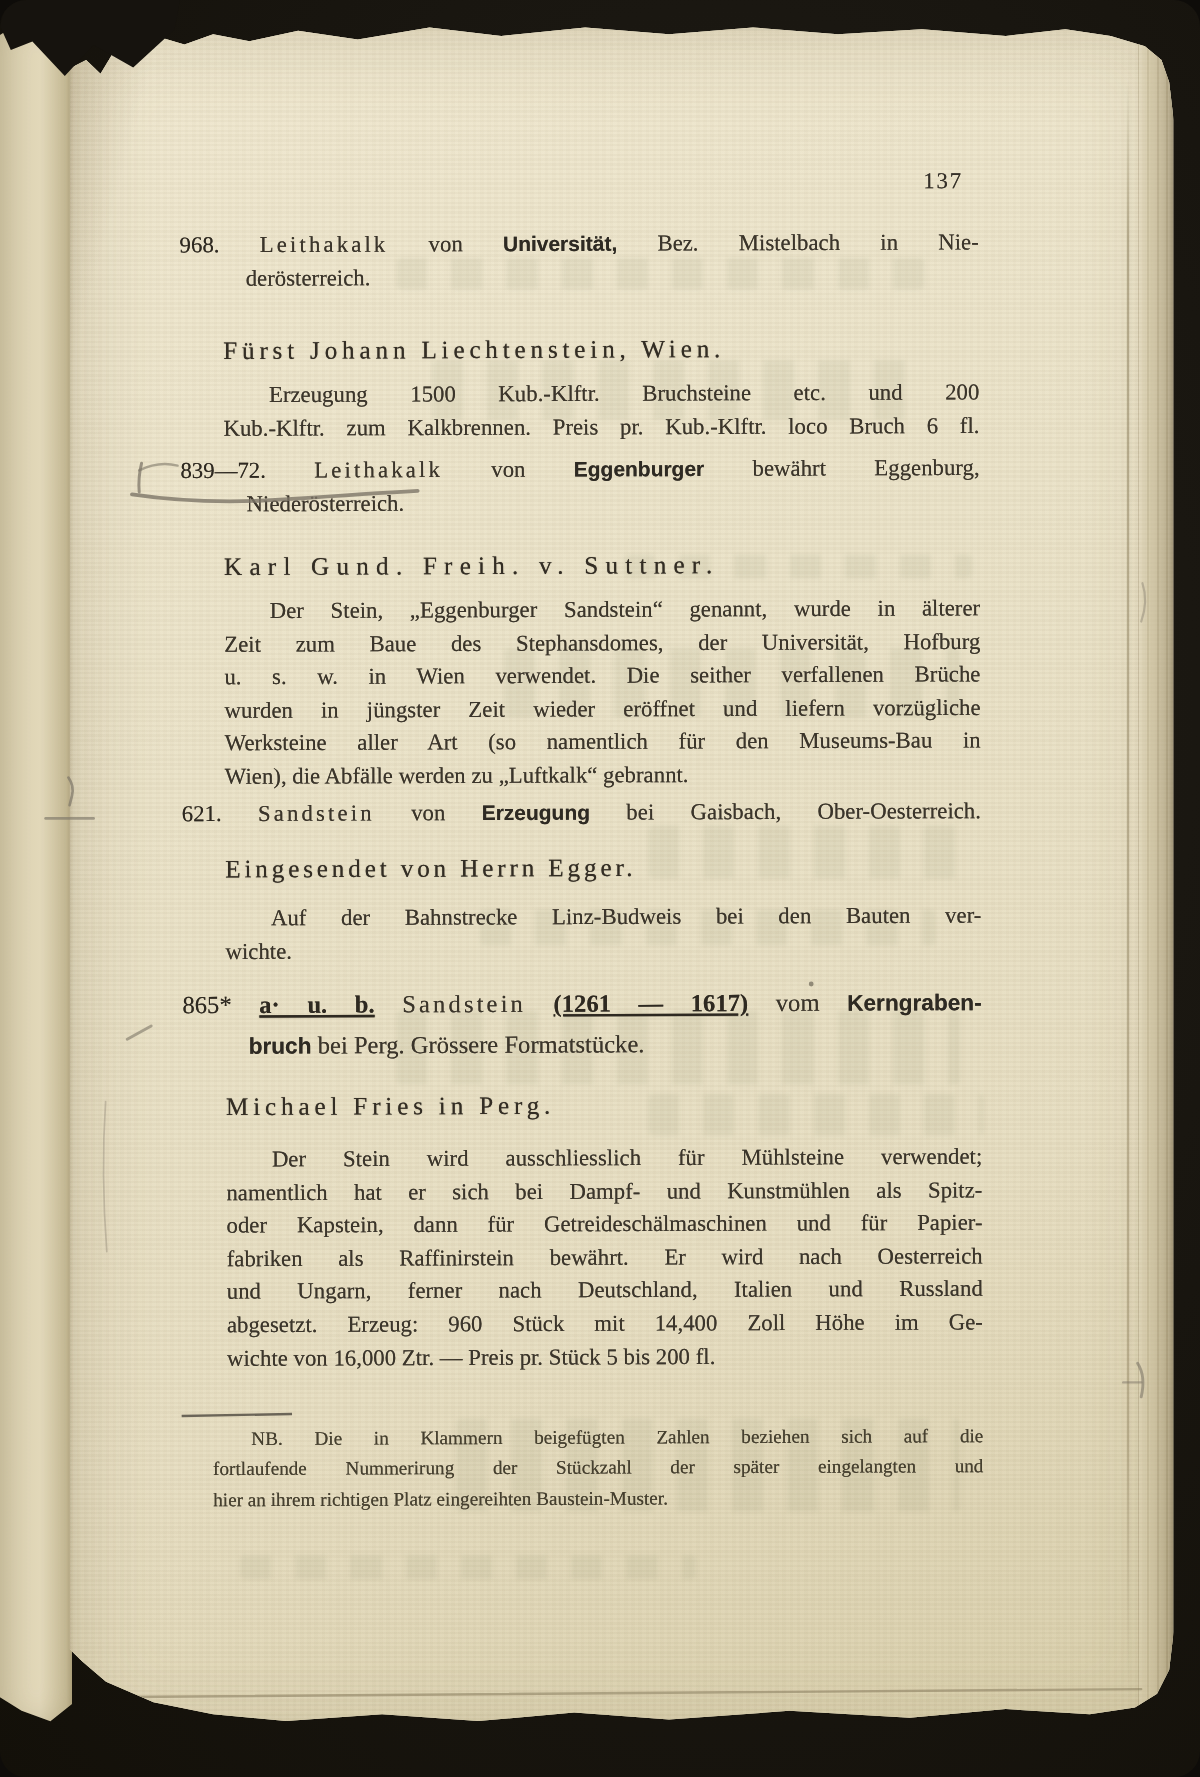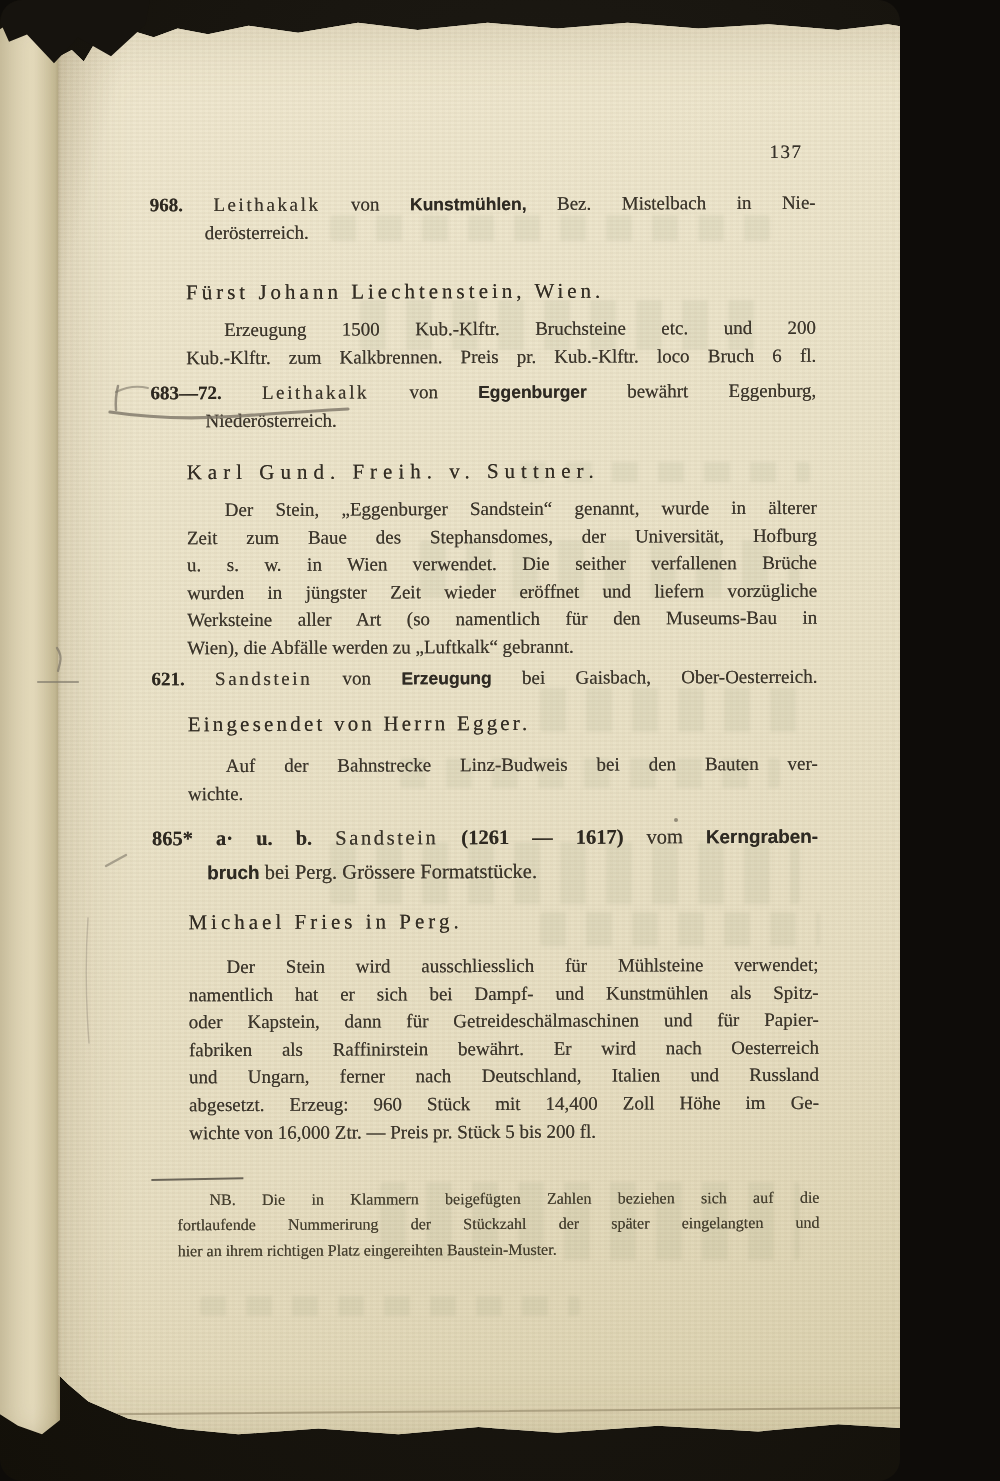--- a/index.html
+++ b/index.html
@@ -1,17 +1,17 @@
 <!DOCTYPE html>
 <html><head>
 <meta charset="utf-8">
 <style>
   html,body{margin:0;padding:0;background:#0e0c09;}
   #scan{
-    position:relative;width:900px;height:1481px;overflow:hidden;
+    position:relative;width:1000px;height:1481px;overflow:hidden;
     background:
       radial-gradient(ellipse at 60% 40%, #211e18 0%, #18150f 60%, #131009 100%);
     font-family:"Liberation Serif", serif;
     border-radius:22px;
   }
   
   #prior-edge{
     position:absolute;left:0;top:12px;width:60px;height:1428px;
     background:linear-gradient(90deg,#d9cfae 0%, #e4dabc 55%, #cfc49f 92%, #b9ad87 100%);
     clip-path:polygon(0 1.2%,30% .4%,60% 1%,100% .6%,100% 98.6%,70% 99.6%,30% 99%,0 98.2%);
@@ -85,24 +85,24 @@
   .heading{white-space:nowrap;}
   .heading span{
     display:inline-block;padding-left:36px;font-size:21px;line-height:30px;
     color:#332d24;letter-spacing:4px;text-shadow:0 0 .6px rgba(45,40,30,.8);
   }
   #heading-suttner span{letter-spacing:6px;}
   #heading-egger span{letter-spacing:3.2px;}
   .big .line{font-size:20.5px;line-height:34px;height:34px;}
   .footnote .line{font-size:16px;line-height:25.4px;height:25.4px;padding-left:24px;color:#46402f;}
   .footnote .first{padding-left:56px;}
-  .r-num{font-weight:bold;color:#2e2921;}
+  .r-num{font-weight:normal;color:#2e2921;}
   .r-sp{letter-spacing:2.6px;}
   .r-bs{font-family:"Liberation Sans", sans-serif;font-weight:bold;font-size:.92em;color:#2e2a23;}
-  .r-bd{font-weight:bold;color:#2e2921;}
+  .r-bd{font-weight:bold;color:#2e2921;text-decoration:underline;}
   #footnote-rule{
     position:absolute;left:148px;top:1177px;width:92px;height:2px;
     background:#6b6558;transform:rotate(-.8deg);
   }
   
   .ghost{
     position:absolute;pointer-events:none;border-radius:4px;opacity:.55;
     background:repeating-linear-gradient(90deg, rgba(124,132,99,.17) 0 26px, rgba(124,132,99,0) 26px 46px);
     filter:blur(1.6px);
   }
@@ -128,30 +128,30 @@
   <div class="ghost" style="left:400px;top:758px;width:380px;height:30px"></div>
   <div class="ghost" style="left:330px;top:842px;width:470px;height:62px"></div>
   <div class="ghost" style="left:540px;top:912px;width:280px;height:34px"></div>
   <div class="ghost" style="left:380px;top:1182px;width:420px;height:78px"></div>
   <div class="ghost" style="left:200px;top:1296px;width:380px;height:20px"></div>
 
   <div id="text-layer">
     <div id="page-number">137</div>
     <div id="text-column">
         <div id="entry-968" class="block entry" style="top: 190px;">
-          <div class="line j"><span class="r-num">968.</span><span class="r-n"> </span><span class="r-sp">Leithakalk</span><span class="r-n"> von </span><span class="r-bs">Kunstmühlen,</span><span class="r-n"> Bez. Mistelbach in Nie-</span></div>
+          <div class="line j"><span class="r-num">968.</span><span class="r-n"> </span><span class="r-sp">Leithakalk</span><span class="r-n"> von </span><span class="r-bs">Universität,</span><span class="r-n"> Bez. Mistelbach in Nie-</span></div>
           <div class="line cont"><span class="r-n">derösterreich.</span></div>
         </div>
         <div id="heading-liechtenstein" class="block heading" style="top: 276px;"><span>Fürst Johann Liechtenstein, Wien.</span></div>
         <div id="para-liechtenstein" class="block para" style="top: 315px;">
           <div class="line j first"><span class="r-n">Erzeugung 1500 Kub.-Klftr. Bruchsteine etc. und 200</span></div>
           <div class="line j"><span class="r-n">Kub.-Klftr. zum Kalkbrennen. Preis pr. Kub.-Klftr. loco Bruch 6 fl.</span></div>
         </div>
         <div id="entry-969-72" class="block entry" style="top: 378px;">
-          <div class="line j"><span class="r-num">683—72.</span><span class="r-n"> </span><span class="r-sp">Leithakalk</span><span class="r-n"> von </span><span class="r-bs">Eggenburger</span><span class="r-n"> bewährt Eggenburg,</span></div>
+          <div class="line j"><span class="r-num">839—72.</span><span class="r-n"> </span><span class="r-sp">Leithakalk</span><span class="r-n"> von </span><span class="r-bs">Eggenburger</span><span class="r-n"> bewährt Eggenburg,</span></div>
           <div class="line cont"><span class="r-n">Niederösterreich.</span></div>
         </div>
         <div id="heading-suttner" class="block heading" style="top: 456px;"><span>Karl Gund. Freih. v. Suttner.</span></div>
         <div id="para-suttner" class="block para" style="top: 495px;">
           <div class="line j first"><span class="r-n">Der Stein, „Eggenburger Sandstein“ genannt, wurde in älterer</span></div>
           <div class="line j"><span class="r-n">Zeit zum Baue des Stephansdomes, der Universität, Hofburg</span></div>
           <div class="line j"><span class="r-n">u. s. w. in Wien verwendet. Die seither verfallenen Brüche</span></div>
           <div class="line j"><span class="r-n">wurden in jüngster Zeit wieder eröffnet und liefern vorzügliche</span></div>
           <div class="line j"><span class="r-n">Werksteine aller Art (so namentlich für den Museums-Bau in</span></div>
           <div class="line"><span class="r-n">Wien), die Abfälle werden zu „Luftkalk“ gebrannt.</span></div>

